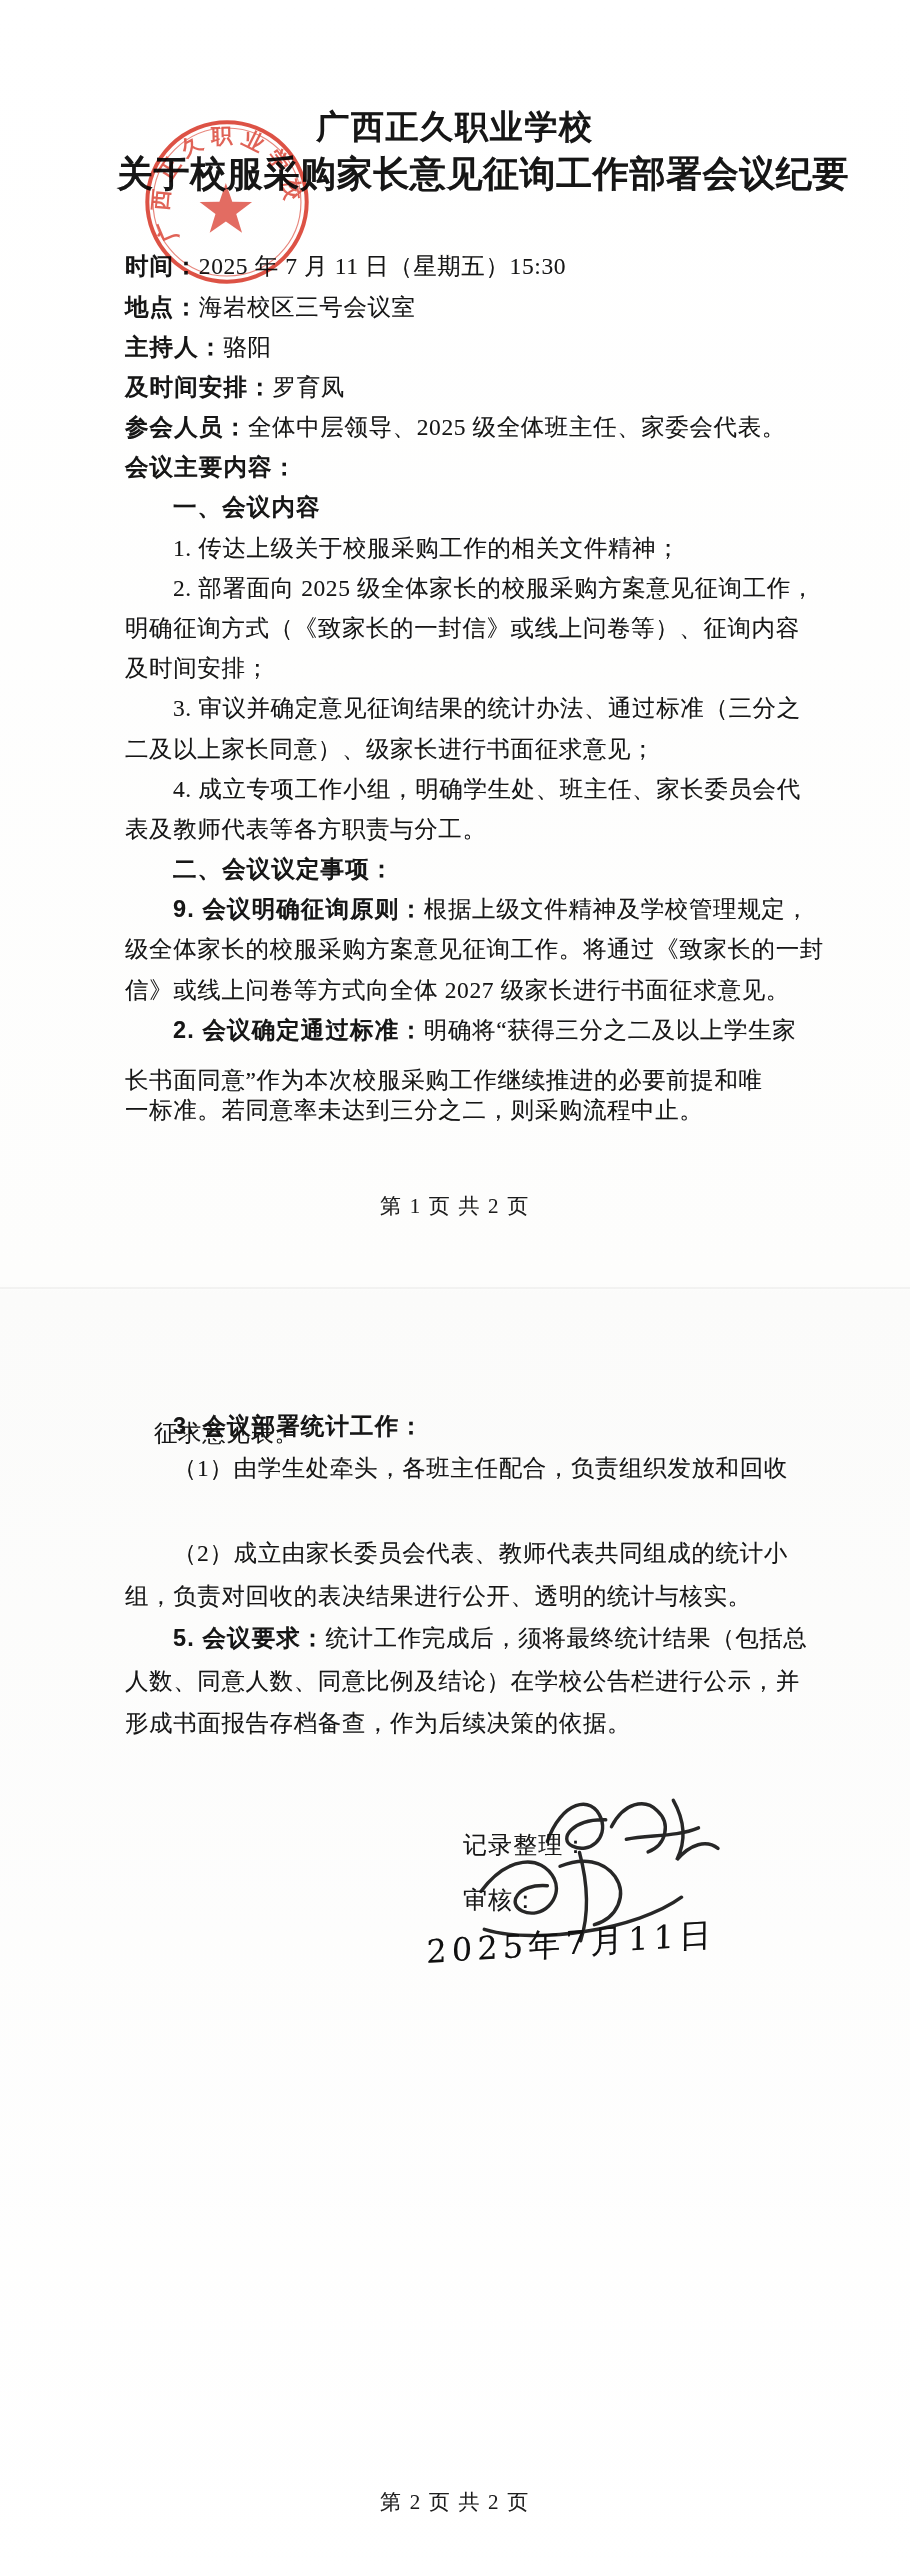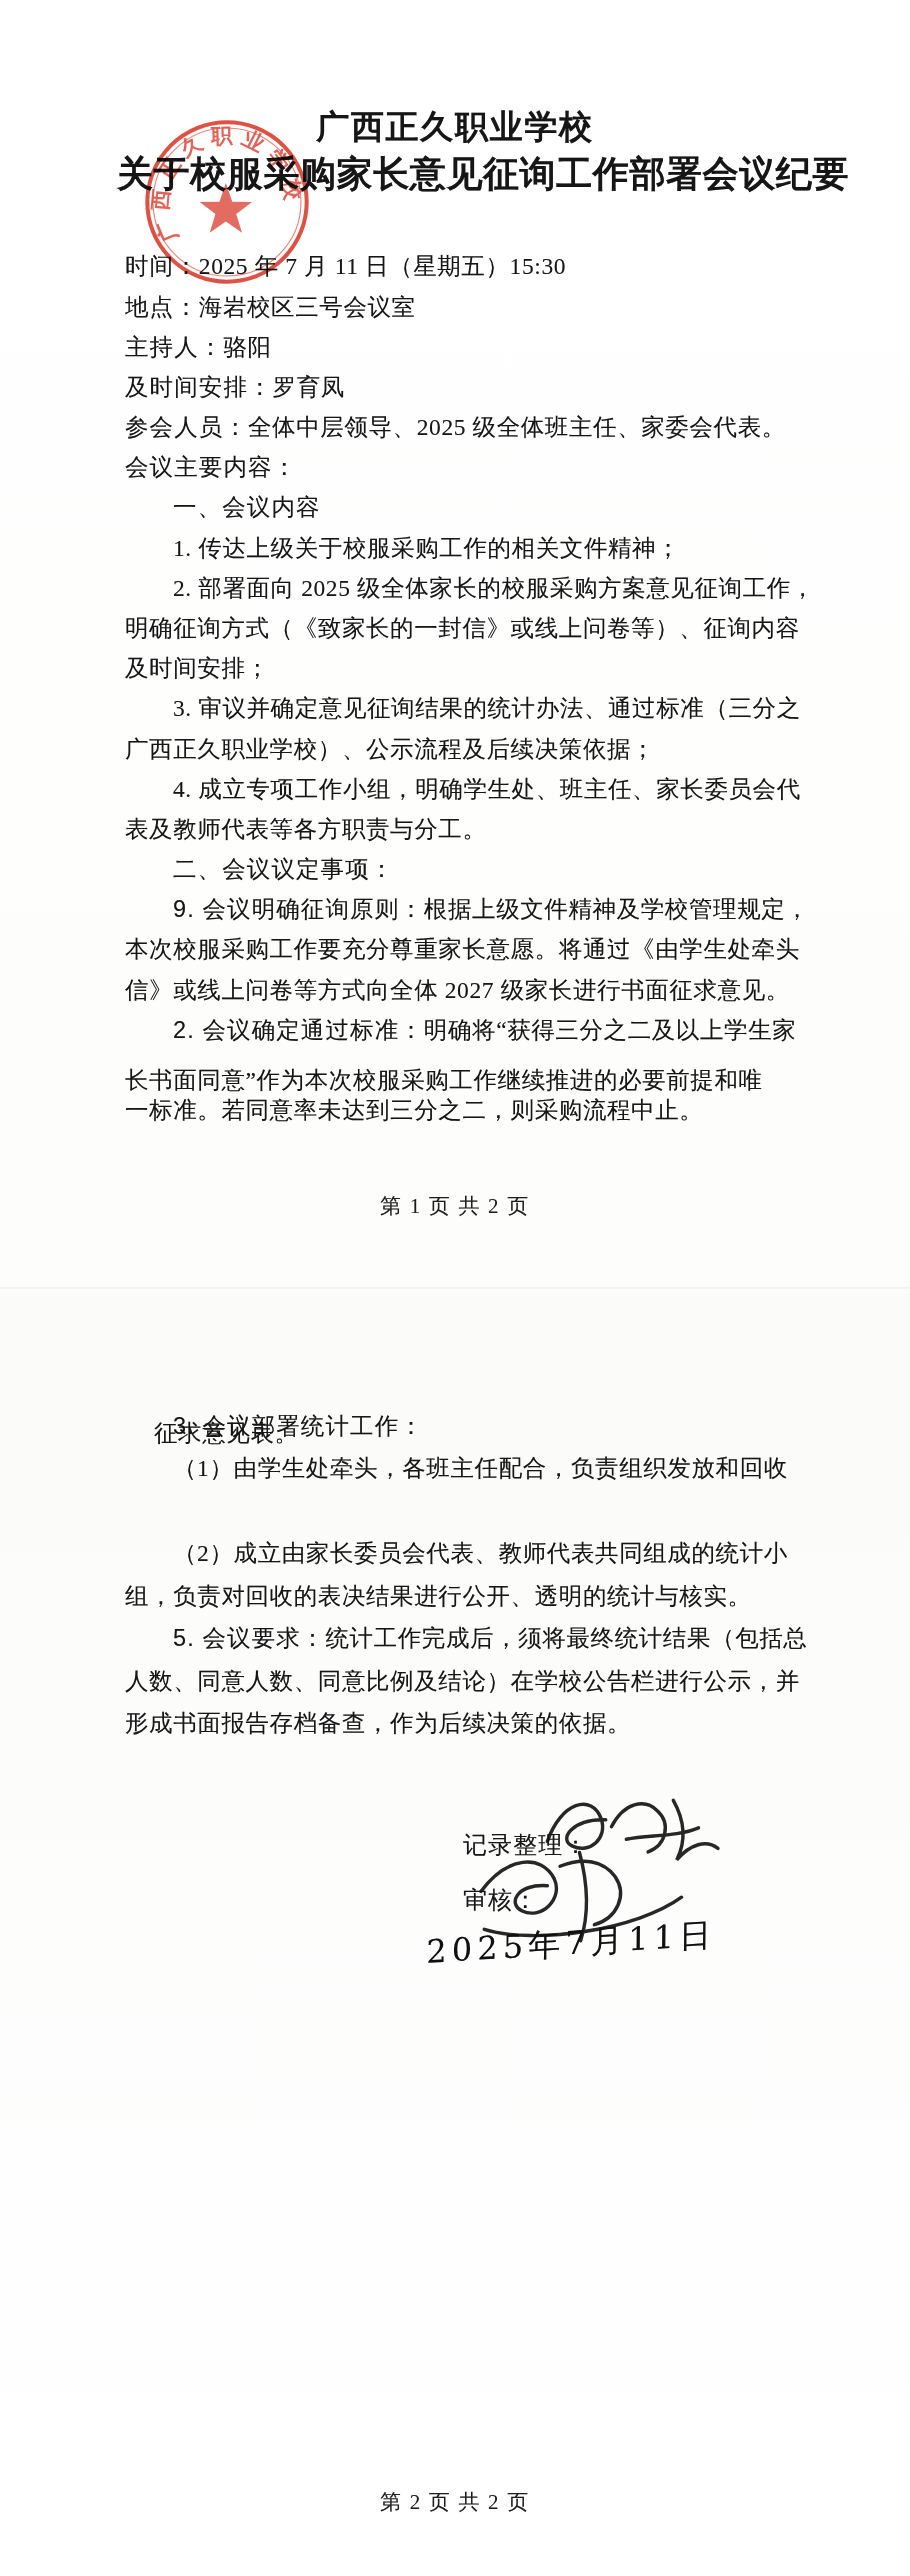--- a/index.html
+++ b/index.html
@@ -26,21 +26,21 @@
   }
 
   .line{
     position:absolute;left:125px;white-space:nowrap;
     font-size:23.5px;letter-spacing:0.6px;line-height:30px;
     text-shadow:0 0 0.6px rgba(0,0,0,.28);
   }
   .line.indent{padding-left:48px;}
   .run-bold{
     font-family:"Liberation Sans","DejaVu Sans",sans-serif;
-    font-weight:400;letter-spacing:1.1px;
+    font-weight:700;letter-spacing:1.1px;
   }
 
   .page-footer{
     position:absolute;left:0;width:100%;text-align:center;
     font-size:21px;letter-spacing:1.7px;color:#1d1d1d;
     text-shadow:0 0 0.6px rgba(0,0,0,.25);
   }
   #footer-page1{top:1192px;}
   #footer-page2{top:2488px;}
 
@@ -76,26 +76,26 @@
       <div class="line" style="top: 332px;"><span class="run-bold">主持人：</span><span class="run-regular">骆阳</span></div>
       <div class="line" style="top: 372px;"><span class="run-bold">及时间安排：</span><span class="run-regular">罗育凤</span></div>
       <div class="line" style="top: 412px;"><span class="run-bold">参会人员：</span><span class="run-regular">全体中层领导、2025 级全体班主任、家委会代表。</span></div>
       <div class="line" style="top: 452px;"><span class="run-bold">会议主要内容：</span></div>
       <div class="line indent" style="top: 492px;"><span class="run-bold">一、会议内容</span></div>
       <div class="line indent" style="top: 533px;"><span class="run-regular">1. 传达上级关于校服采购工作的相关文件精神；</span></div>
       <div class="line indent" style="top: 573px;"><span class="run-regular">2. 部署面向 2025 级全体家长的校服采购方案意见征询工作，</span></div>
       <div class="line" style="top: 613px;"><span class="run-regular">明确征询方式（《致家长的一封信》或线上问卷等）、征询内容</span></div>
       <div class="line" style="top: 653px;"><span class="run-regular">及时间安排；</span></div>
       <div class="line indent" style="top: 693px;"><span class="run-regular">3. 审议并确定意见征询结果的统计办法、通过标准（三分之</span></div>
-      <div class="line" style="top: 734px;"><span class="run-regular">广西正久职业学校）、公示流程及后续决策依据；</span></div>
+      <div class="line" style="top: 734px;"><span class="run-regular">二及以上家长同意）、级家长进行书面征求意见；</span></div>
       <div class="line indent" style="top: 774px;"><span class="run-regular">4. 成立专项工作小组，明确学生处、班主任、家长委员会代</span></div>
       <div class="line" style="top: 814px;"><span class="run-regular">表及教师代表等各方职责与分工。</span></div>
       <div class="line indent" style="top: 854px;"><span class="run-bold">二、会议议定事项：</span></div>
       <div class="line indent" style="top: 894px;"><span class="run-bold">9. 会议明确征询原则：</span><span class="run-regular">根据上级文件精神及学校管理规定，</span></div>
-      <div class="line" style="top: 934px;"><span class="run-regular">本次校服采购工作要充分尊重家长意愿。将通过《由学生处牵头</span></div>
+      <div class="line" style="top: 934px;"><span class="run-regular">级全体家长的校服采购方案意见征询工作。将通过《致家长的一封</span></div>
       <div class="line" style="top: 975px;"><span class="run-regular">信》或线上问卷等方式向全体 2027 级家长进行书面征求意见。</span></div>
       <div class="line indent" style="top: 1015px;"><span class="run-bold">2. 会议确定通过标准：</span><span class="run-regular">明确将“获得三分之二及以上学生家</span></div>
       <div class="line" style="top: 1055px; margin-top: 10px;"><span class="run-regular">长书面同意”作为本次校服采购工作继续推进的必要前提和唯</span></div>
       <div class="line" style="top: 1095px;"><span class="run-regular">一标准。若同意率未达到三分之二，则采购流程中止。</span></div>
     </div>
   <div class="page-footer" id="footer-page1">第 1 页 共 2 页</div>
 
   <div class="page-separator"></div>
 
   <div id="page2-lines">

